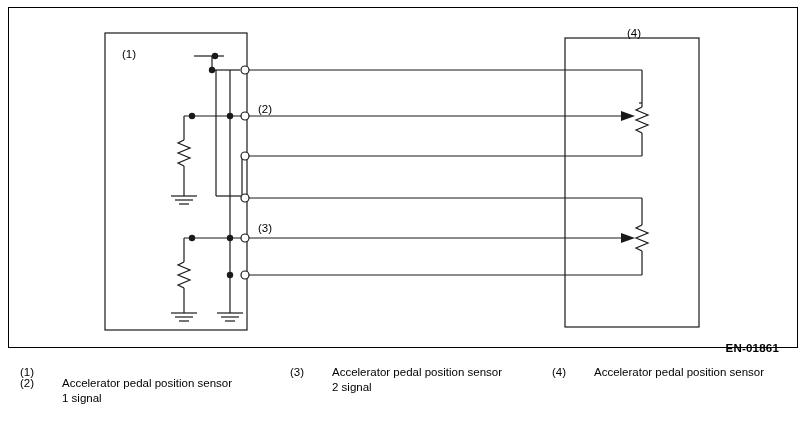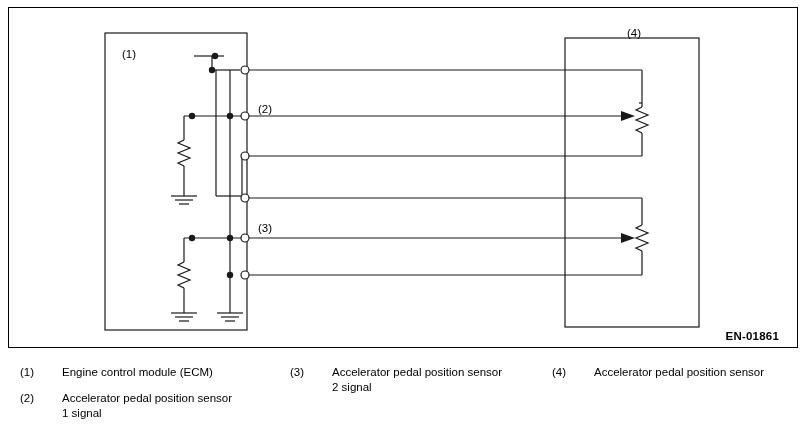--- a/index.html
+++ b/index.html
@@ -60,21 +60,21 @@
     display: block;
     margin-left: 42px;
     white-space: pre-line;
   }
   #col1 { left: 10px;  width: 250px; }
   #col2 { left: 280px; width: 250px; }
   #col3 { left: 542px; width: 258px; }
   .code-label {
     position: absolute;
     right: 18px;
-    top: 322px;
+    top: 334px;
     font-size: 11.5px;
     font-weight: bold;
     letter-spacing: 0.2px;
   }
 </style>
 </head>
 <body>
 
 <div id="page">
 
@@ -164,21 +164,20 @@
       <text x="618" y="29" font-family="Liberation Sans, sans-serif" font-size="11.5" fill="#000000">(4)</text>
     </svg>
 
     <div class="code-label">EN-01861</div>
   </div>
 
   <div class="legend">
     <div class="legend-col" id="col1">
       <div class="legend-item">
         <span class="legend-num">(1)</span>
-        <span class="legend-text">Engine control module (ECM)</span>
       </div>
       <div class="legend-item">
         <span class="legend-num">(2)</span>
         <span class="legend-text">Accelerator pedal position sensor
 1 signal</span>
       </div>
     </div>
 
     <div class="legend-col" id="col2">
       <div class="legend-item">

